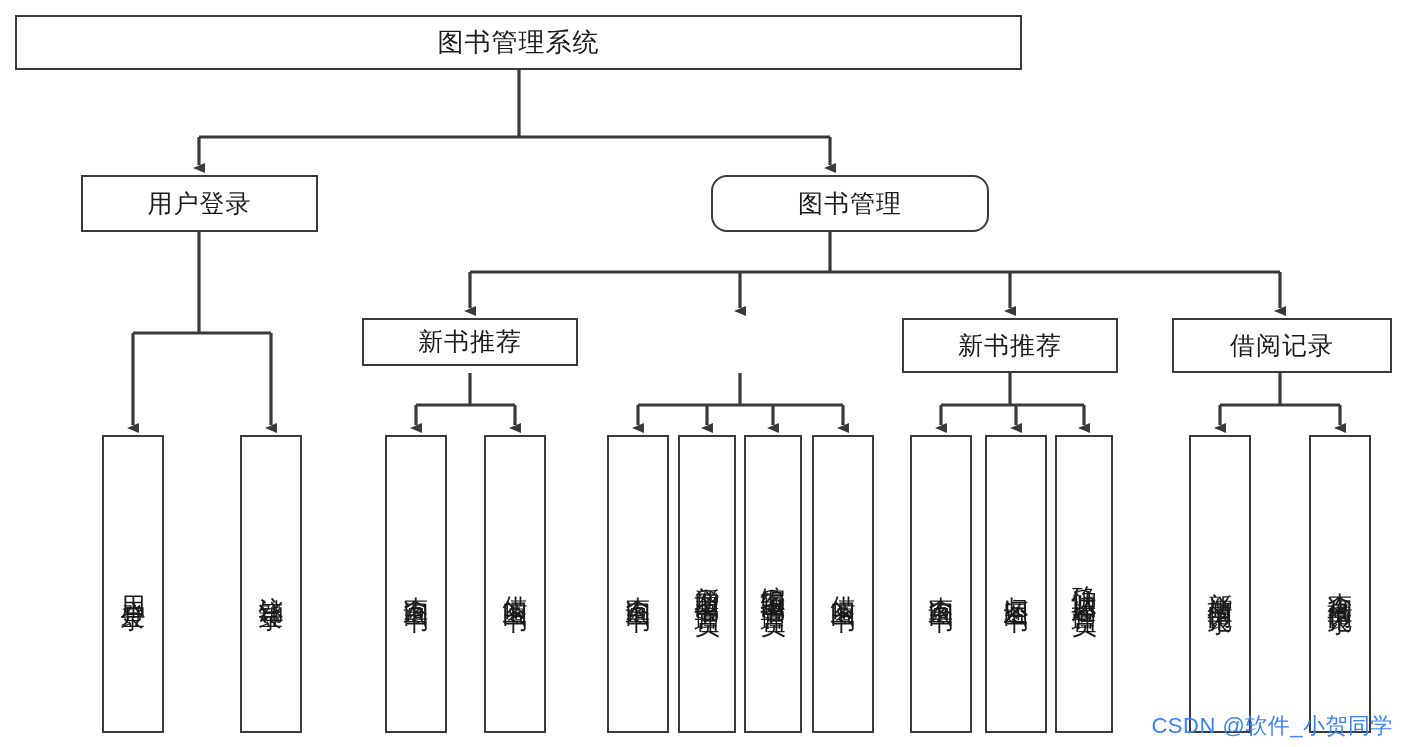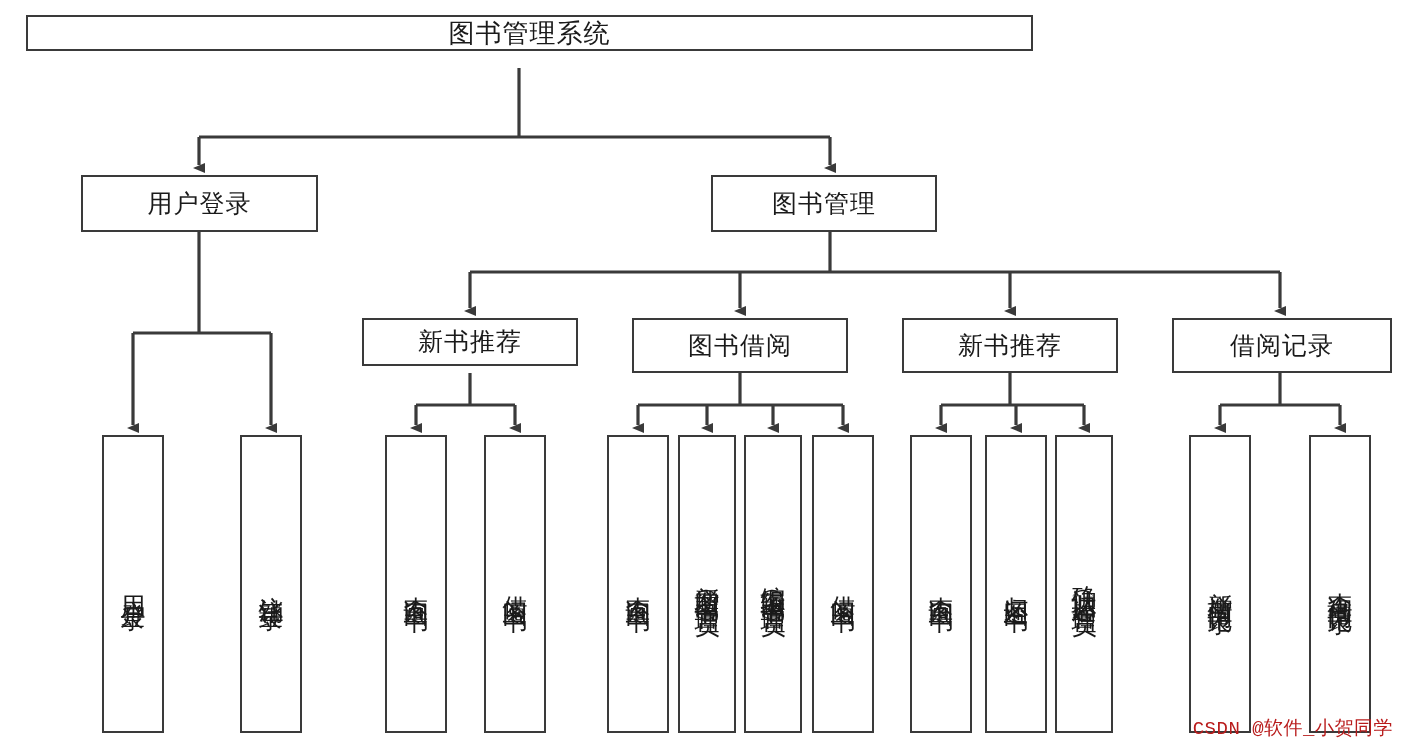--- a/index.html
+++ b/index.html
@@ -43,25 +43,25 @@
     font-size:25px;
     line-height:1.0;
     letter-spacing:4px;
     white-space:nowrap;
     display:block;
   }
   #connectors{position:absolute;left:0;top:0;width:1405px;height:747px;pointer-events:none;}
   #watermark{
     position:absolute;
     right:12px;bottom:6px;
-    font-size:19px;
-    color:#b91c1c;
+    font-size:22px;
+    color:#3b82f6;
     letter-spacing:0.5px;
     white-space:nowrap;
-    font-family:Liberation Mono, monospace;
+    font-family:Liberation Sans, sans-serif;
   }
 </style>
 </head>
 <body>
 
 <div id="diagram">
 
   <svg id="connectors" viewBox="0 0 1405 747" width="1405" height="747" xmlns="http://www.w3.org/2000/svg">
     <defs>
       <marker id="arrow" markerWidth="10" markerHeight="12" refX="2" refY="6" orient="auto" markerUnits="userSpaceOnUse">
@@ -106,27 +106,26 @@
       <path d="M1016,405 L1016,425" marker-end="url(#arrow)"></path>
       <path d="M1084,405 L1084,425" marker-end="url(#arrow)"></path>
 
       <path d="M1280,373 L1280,405"></path>
       <path d="M1220,405 L1340,405"></path>
       <path d="M1220,405 L1220,425" marker-end="url(#arrow)"></path>
       <path d="M1340,405 L1340,425" marker-end="url(#arrow)"></path>
     </g>
   </svg>
 
-  <div class="node horiz root" style="left: 26px; top: 15px; width: 1007px; height: 36px; text-align: right;">图书管理系统</div>
+  <div class="node horiz root" style="left: 15px; top: 15px; width: 1007px; height: 55px; text-align: right;">图书管理系统</div>
 
   <div class="node horiz" style="left: 81px; top: 175px; width: 237px; height: 57px;">用户登录</div>
-  <div class="node horiz" style="left: 711px; top: 175px; width: 226px; height: 57px;">图书管理</div>
+  <div class="node horiz" style="left: 711px; top: 175px; width: 278px; height: 57px; border-radius: 16px;">图书管理</div>
 
   <div class="node horiz" style="left: 362px; top: 318px; width: 216px; height: 48px;">新书推荐</div>
-  <div class="node horiz" style="left: 632px; top: 318px; width: 216px; height: 55px;">图书借阅</div>
   <div class="node horiz" style="left: 902px; top: 318px; width: 216px; height: 55px;">新书推荐</div>
   <div class="node horiz" style="left: 1172px; top: 318px; width: 220px; height: 55px;">借阅记录</div>
 
   <div class="leaf" style="left: 102px; top: 435px; width: 62px; height: 298px;">
     <span class="vtext">用户登录</span>
   </div>
   <div class="leaf" style="left: 240px; top: 435px; width: 62px; height: 298px;">
     <span class="vtext">注销登录</span>
   </div>
   <div class="leaf" style="left: 385px; top: 435px; width: 62px; height: 298px;">

